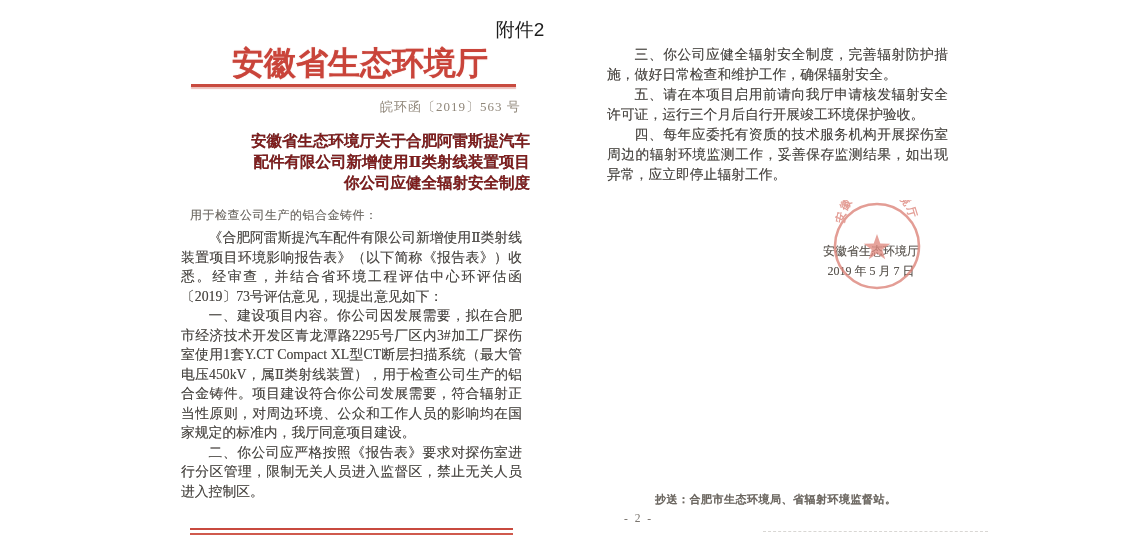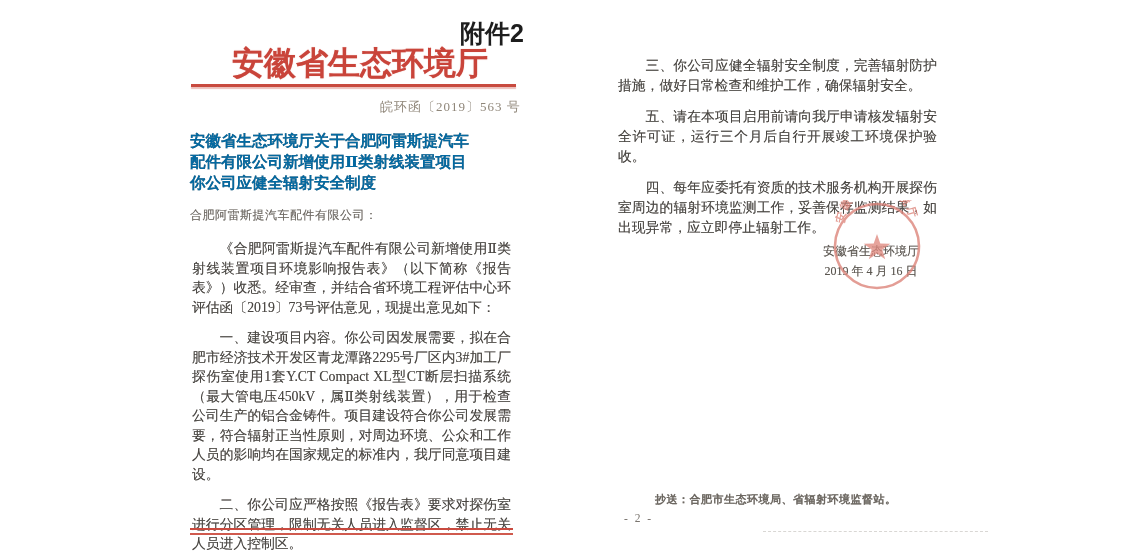--- a/index.html
+++ b/index.html
@@ -6,56 +6,57 @@
   body{
     width:1140px;height:559px;position:relative;background:#ffffff;
     font-family:"Liberation Serif","DejaVu Serif",serif;
     overflow:hidden;
   }
   .abs{position:absolute;}
 
   
   .attachment-label{
     left:460px;top:17px;width:120px;
-    font-size:25px;font-weight:bold;color:#1d1d1d;
+    font-size:19px;font-weight:normal;color:#1d1d1d;
     font-family:"Liberation Sans","DejaVu Sans",sans-serif;
+    text-align:center;
   }
   .letterhead{
     left:190px;top:42px;width:340px;text-align:center;
     font-size:32px;font-weight:bold;color:#c9443a;
     letter-spacing:0px;white-space:nowrap;
     text-shadow:0 0 1px rgba(201,68,58,.45);
   }
   .letterhead-rule{
     left:191px;top:84px;width:325px;height:3px;
     background:#c84a3f;
     box-shadow:0 2px 1px rgba(200,74,63,.35);
   }
   .doc-number{
     left:380px;top:98px;width:162px;text-align:left;
     font-size:13px;color:#8f8679;
     letter-spacing:1px;white-space:nowrap;
   }
   .letter-title{
-    left:190px;top:130px;width:340px;text-align:left;
-    font-size:15.5px;font-weight:bold;color:#0369a1;
+    left:190px;top:130px;width:340px;text-align:right;
+    font-size:15.5px;font-weight:bold;color:#7f1d1d;
     line-height:21px;
     text-shadow:0 0 .6px rgba(50,48,46,.6);
   }
   .addressee{
     left:190px;top:207px;width:340px;
     font-size:12px;color:#6f6a64;letter-spacing:.5px;
     text-shadow:0 0 .5px rgba(110,105,100,.5);
   }
   .body-col{
     font-size:13.8px;color:#4a4743;
     line-height:19.5px;text-align:justify;
     text-shadow:0 0 .6px rgba(74,71,67,.55);
   }
-  .body-col p{margin:11px;text-indent:2em;}
+  .body-col p{margin:0;text-indent:2em;}
   .page1-body{left:181px;top:228px;width:341px;}
   .footer-rule{
     left:190px;top:528px;width:323px;height:3px;
     border-top:2px solid #c84a3f;border-bottom:2px solid #d05a4e;
   }
 
   
   .page2-body{left:607px;top:45px;width:341px;line-height:20px;}
   .signature{
     left:788px;top:241px;width:166px;text-align:center;
@@ -91,39 +92,39 @@
 <div class="abs letterhead-rule"></div>
 
 <div class="abs doc-number">皖环函〔2019〕563 号</div>
 
 <div class="abs letter-title">
   <div>安徽省生态环境厅关于合肥阿雷斯提汽车</div>
   <div>配件有限公司新增使用Ⅱ类射线装置项目</div>
   <div>你公司应健全辐射安全制度</div>
 </div>
 
-<div class="abs addressee">合肥阿雷斯提汽车配件有限公司：</div>
+<div class="abs addressee">用于检查公司生产的铝合金铸件：</div>
 
 <div class="abs body-col page1-body">
   <p>《合肥阿雷斯提汽车配件有限公司新增使用Ⅱ类射线装置项目环境影响报告表》（以下简称《报告表》）收悉。经审查，并结合省环境工程评估中心环评估函〔2019〕73号评估意见，现提出意见如下：</p>
   <p>一、建设项目内容。你公司因发展需要，拟在合肥市经济技术开发区青龙潭路2295号厂区内3#加工厂探伤室使用1套Y.CT Compact XL型CT断层扫描系统（最大管电压450kV，属Ⅱ类射线装置），用于检查公司生产的铝合金铸件。项目建设符合你公司发展需要，符合辐射正当性原则，对周边环境、公众和工作人员的影响均在国家规定的标准内，我厅同意项目建设。</p>
   <p>二、你公司应严格按照《报告表》要求对探伤室进行分区管理，限制无关人员进入监督区，禁止无关人员进入控制区。</p>
 </div>
 
 <div class="abs footer-rule"></div>
 
 <div class="abs body-col page2-body">
   <p>三、你公司应健全辐射安全制度，完善辐射防护措施，做好日常检查和维护工作，确保辐射安全。</p>
   <p>五、请在本项目启用前请向我厅申请核发辐射安全许可证，运行三个月后自行开展竣工环境保护验收。</p>
   <p>四、每年应委托有资质的技术服务机构开展探伤室周边的辐射环境监测工作，妥善保存监测结果，如出现异常，应立即停止辐射工作。</p>
 </div>
 
 <div class="abs signature">
   <div>安徽省生态环境厅</div>
-  <div>2019 年 4 月 16 日</div>
+  <div>2019 年 5 月 7 日</div>
 </div>
 
 <svg class="abs seal" viewBox="0 0 92 92" xmlns="http://www.w3.org/2000/svg">
   <circle cx="46" cy="46" r="42" fill="none" stroke="#dc8278" stroke-width="2.6"></circle>
   <polygon points="46,34 49.3,43.5 59.3,43.7 51.3,49.7 54.2,59.3 46,53.6 37.8,59.3 40.7,49.7 32.7,43.7 42.7,43.5" fill="#df8a80"></polygon>
   <path id="sealArc" d="M 15,34.7 A 33,33 0 1 1 77,34.7" fill="none"></path>
   <text font-size="11" fill="#dc8278" letter-spacing="1.5" font-weight="bold">
     <textPath href="#sealArc" startOffset="9%">安徽省生态环境厅</textPath>
   </text>
 </svg>

